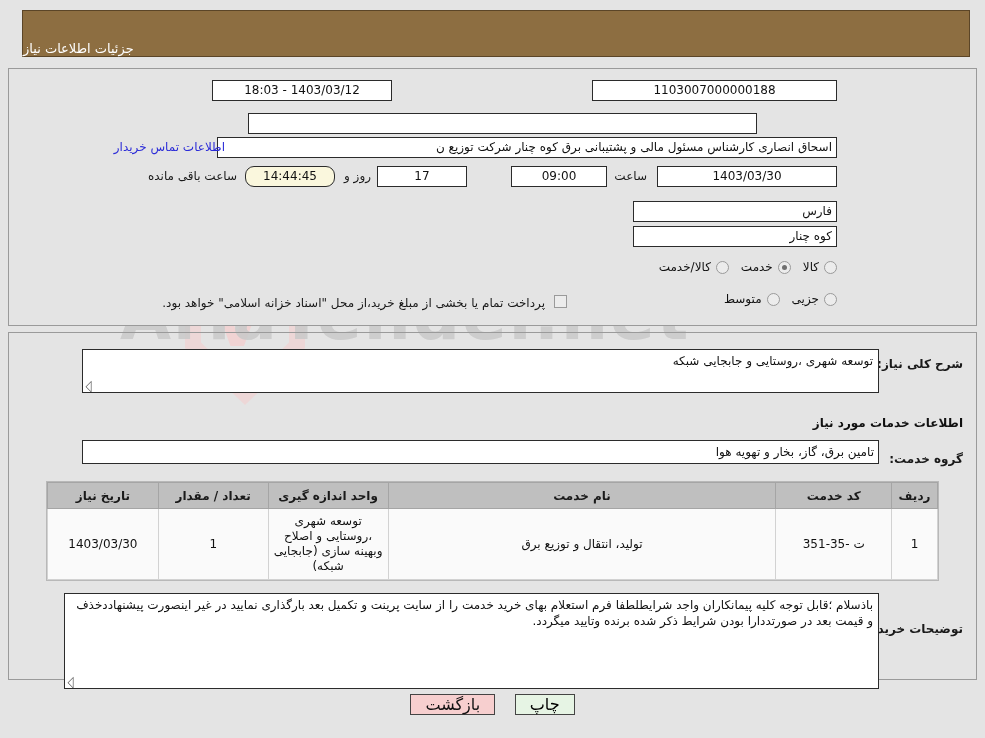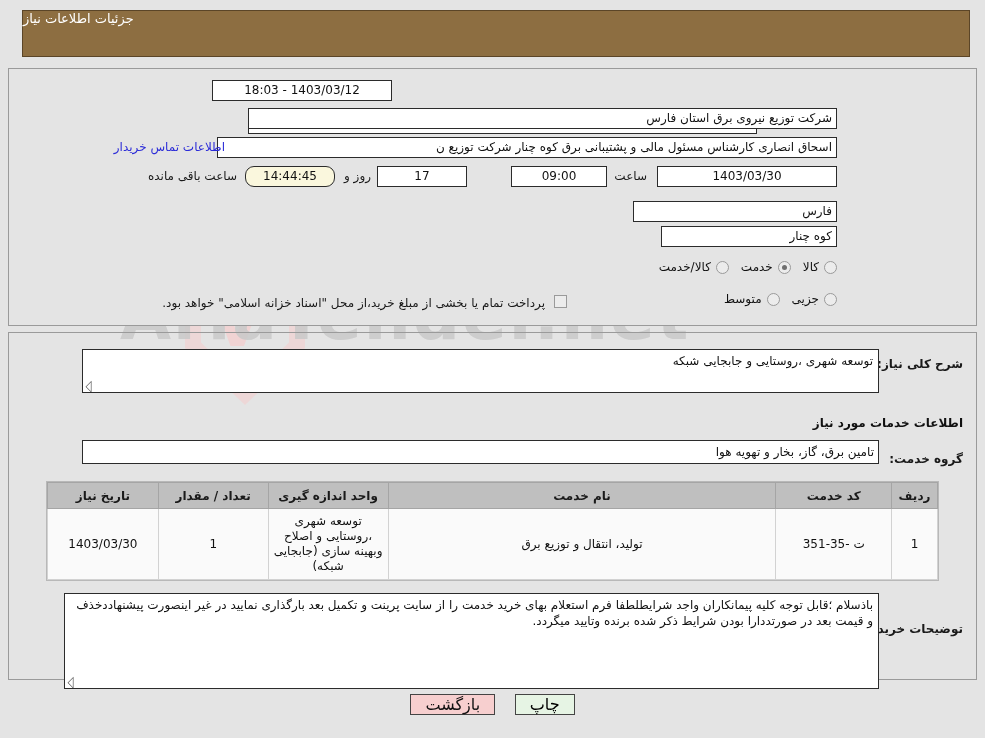--- a/index.html
+++ b/index.html
@@ -66,21 +66,21 @@
 
   
   .header-bar {
     position: absolute;
     left: 22px; top: 10px;
     width: 948px; height: 47px;
     background: #8d6e41;
     border: 1px solid #5b4527;
     color: #ffffff;
     display: flex;
-    align-items: flex-start;
+    align-items: flex-end;
     justify-content: flex-start;
     padding-left: 0;
     padding-right: 14px;
     z-index: 2;
   }
   .header-title {
     font-size: 13px;
     color: #fff;
     letter-spacing: .3px;
   }
@@ -247,30 +247,30 @@
   <div class="header-bar">
     <div style="flex:1"></div>
     <div class="header-title">جزئیات اطلاعات نیاز</div>
   </div>
 
   <div class="panel panel-top"></div>
 
   <div class="row" style="right:22px; top:82px;">
     <span class="lbl">شماره نیاز:</span>
   </div>
+  <div class="fld ltr" style="position:absolute; right:148px; top:80px; width:245px; z-index:3;">1103007000000188</div>
 
   <div class="row" style="right:420px; top:82px;">
     <span class="lbl">تاریخ و ساعت اعلان عمومی:</span>
   </div>
   <div class="fld ltr" style="position:absolute; right:593px; top:80px; width:180px; z-index:3;">18:03 - 1403/03/12</div>
 
   <div class="row" style="right:22px; top:110px;">
     <span class="lbl">نام دستگاه خریدار:</span>
   </div>
-  <div class="fld right" style="position:absolute; right:148px; top:108px; width:589px; z-index:3;">شرکت توزیع نیروی برق استان فارس</div>
 
   <div class="row" style="right:22px; top:140px;">
     <span class="lbl">ایجاد کننده درخواست:</span>
   </div>
   <div class="fld right" style="position:absolute; right:148px; top:137px; width:620px; z-index:3;">اسحاق انصاری کارشناس مسئول مالی و پشتیبانی برق کوه چنار شرکت توزیع ن</div>
   <div class="link" style="position:absolute; right:760px; top:140px; z-index:4;">اطلاعات تماس خریدار</div>
 
   <div class="fld empty" style="position:absolute; right:228px; top:113px; width:509px; height:21px; z-index:2; border-color:#2b2b2b;"></div>
 
   <div class="row" style="right:22px; top:165px; display:block; line-height:15px;">
@@ -285,21 +285,21 @@
   <div class="lbl" style="position:absolute; right:748px; top:169px; z-index:3;">ساعت باقی مانده</div>
 
   <div class="row" style="right:22px; top:203px;">
     <span class="lbl">استان محل تحویل:</span>
   </div>
   <div class="fld right" style="position:absolute; right:148px; top:201px; width:204px; z-index:3;">فارس</div>
 
   <div class="row" style="right:22px; top:228px;">
     <span class="lbl">شهر محل تحویل:</span>
   </div>
-  <div class="fld right" style="position:absolute; right:148px; top:226px; width:176px; z-index:3;">کوه چنار</div>
+  <div class="fld right" style="position:absolute; right:148px; top:226px; width:204px; z-index:3;">کوه چنار</div>
 
   <div class="row" style="right:22px; top:262px;">
     <span class="lbl">طبقه بندی موضوعی:</span>
   </div>
   <div style="position:absolute; right:148px; top:260px; z-index:3; display:flex; align-items:center;">
     <span class="radio"></span>
     <span class="radio-lbl">کالا</span>
     <span class="radio on"></span>
     <span class="radio-lbl">خدمت</span>
     <span class="radio"></span>

